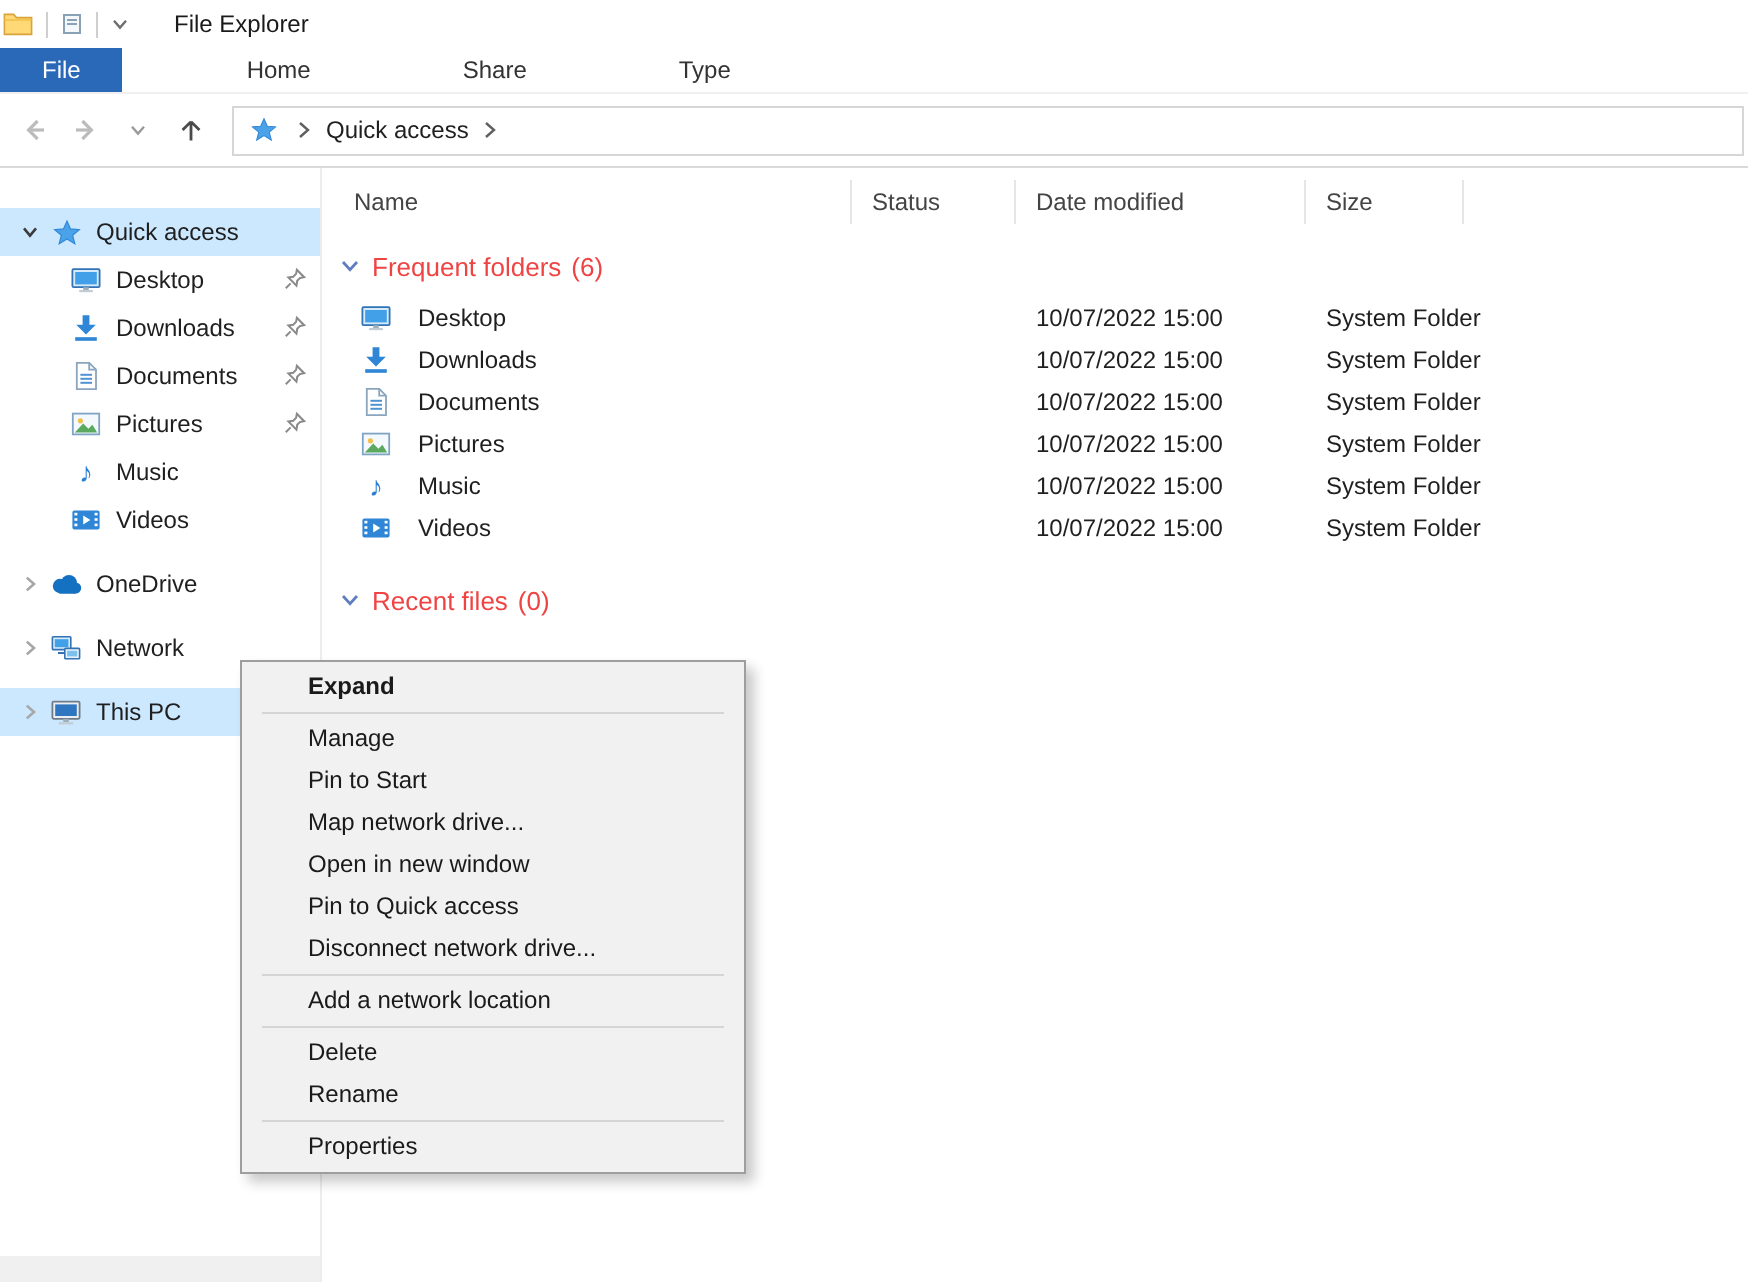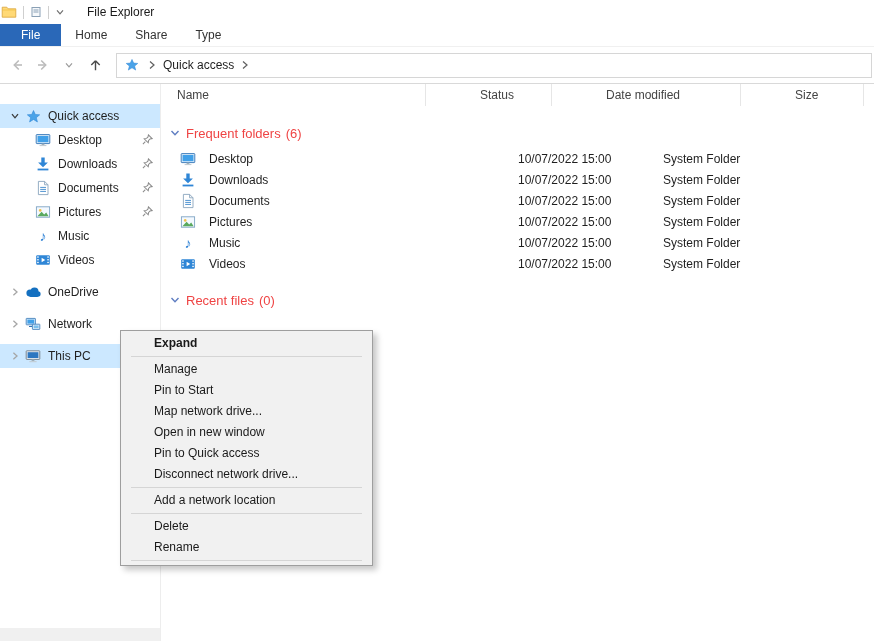--- a/index.html
+++ b/index.html
@@ -9,21 +9,21 @@
   .window { position:relative; width:874px; height:641px; background:#fff;
             overflow:hidden; font-size:12px; color:#1f1f1f; }
 
   
   .titlebar { height:24px; display:flex; align-items:center; padding-left:1px; background:#fff; }
   .tb-icon { display:flex; align-items:center; }
   .tb-sep { width:1px; height:13px; background:#cfcfcf; margin:0 6px; }
   .tb-title { margin-left:22px; color:#1a1a1a; }
 
   
-  .tabs-row { display:flex; height:23px; background:#fff; border-bottom:1px solid #f0f0f0; }
+  .tabs-row { display:flex; height:23px; background:#fff; border-bottom:1px solid #f0f0f0;gap:48px; }
   .tab { padding:0 14px; display:flex; align-items:center; color:#333; cursor:default; }
   .tab.active { background:#2a68b8; color:#fff; padding:0 21px; }
 
   
   .navbar { height:37px; display:flex; align-items:center; border-bottom:1px solid #d9d9d9;
             padding:0 2px 0 4px; background:#fff; }
   .nav-btn { width:26px; height:26px; display:flex; align-items:center; justify-content:center; flex:none; }
   .addr { flex:1; height:25px; border:1px solid #d6d6d6; display:flex; align-items:center;
           padding:0 6px; margin-left:8px; background:#fff; }
   .bc-chev { display:flex; align-items:center; margin:0 7px; }
@@ -41,21 +41,21 @@
   .sb-row.highlighted { background:#cce8ff; }
   .chev { width:18px; flex:none; display:flex; align-items:center; justify-content:center; }
   .icon { width:18px; height:16px; flex:none; display:flex; align-items:center;
           justify-content:center; margin-right:6px; }
   .sb-label { flex:1; white-space:nowrap; overflow:hidden; }
   .pin { position:absolute; right:7px; top:6px; }
   .sb-scroll { position:absolute; left:0; bottom:0; width:160px; height:13px; background:#f0f0f0; }
 
   
   .main { flex:1; position:relative; background:#fff; overflow:hidden; }
-  .cols { display:flex; height:28px; align-items:flex-start; color:#444;gap:44px; }
+  .cols { display:flex; height:28px; align-items:flex-end; color:#444; }
   .col-cell { height:22px; display:flex; align-items:center; padding-left:10px;
               border-right:1px solid #e6e6e6; flex:none; cursor:default; }
   .col-cell:first-child { padding-left:16px; }
   .group-hdr { display:flex; align-items:center; margin:10px 0 0 8px; height:22px;
                color:#ef4444; font-size:13px; cursor:default; }
   .group-hdr .ghev { display:flex; align-items:center; margin-right:5px; }
   .group-hdr .gcount { margin-left:5px; }
   .file-row { display:flex; height:21px; align-items:center; cursor:default; }
   .cell { flex:none; white-space:nowrap; overflow:hidden; }
   .cell.name { width:265px; display:flex; align-items:center; padding-left:18px; }
@@ -447,15 +447,16 @@
       <div class="menu-item">Map network drive...</div>
       <div class="menu-item">Open in new window</div>
       <div class="menu-item">Pin to Quick access</div>
       <div class="menu-item">Disconnect network drive...</div>
       <div class="menu-sep"></div>
       <div class="menu-item">Add a network location</div>
       <div class="menu-sep"></div>
       <div class="menu-item">Delete</div>
       <div class="menu-item">Rename</div>
       <div class="menu-sep"></div>
+      <div class="menu-item">Properties</div>
     </div>
 
 </div>
 
 </body></html>

